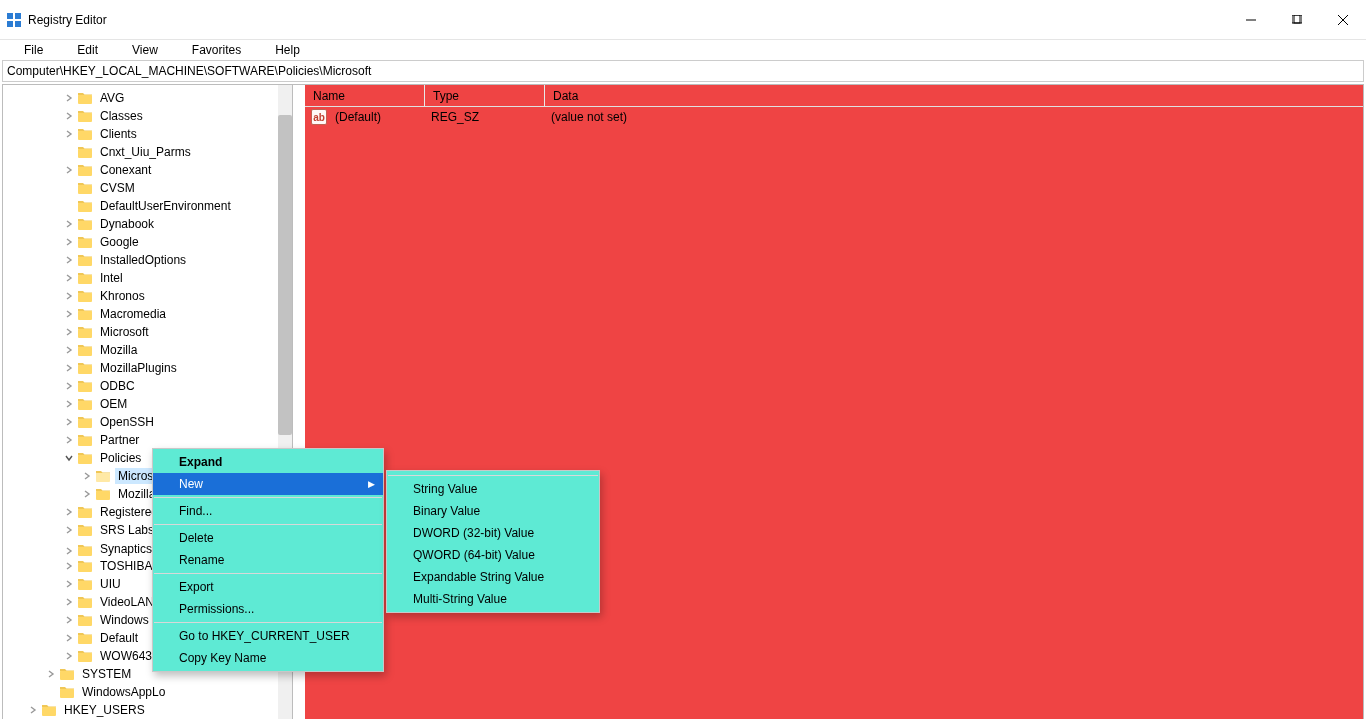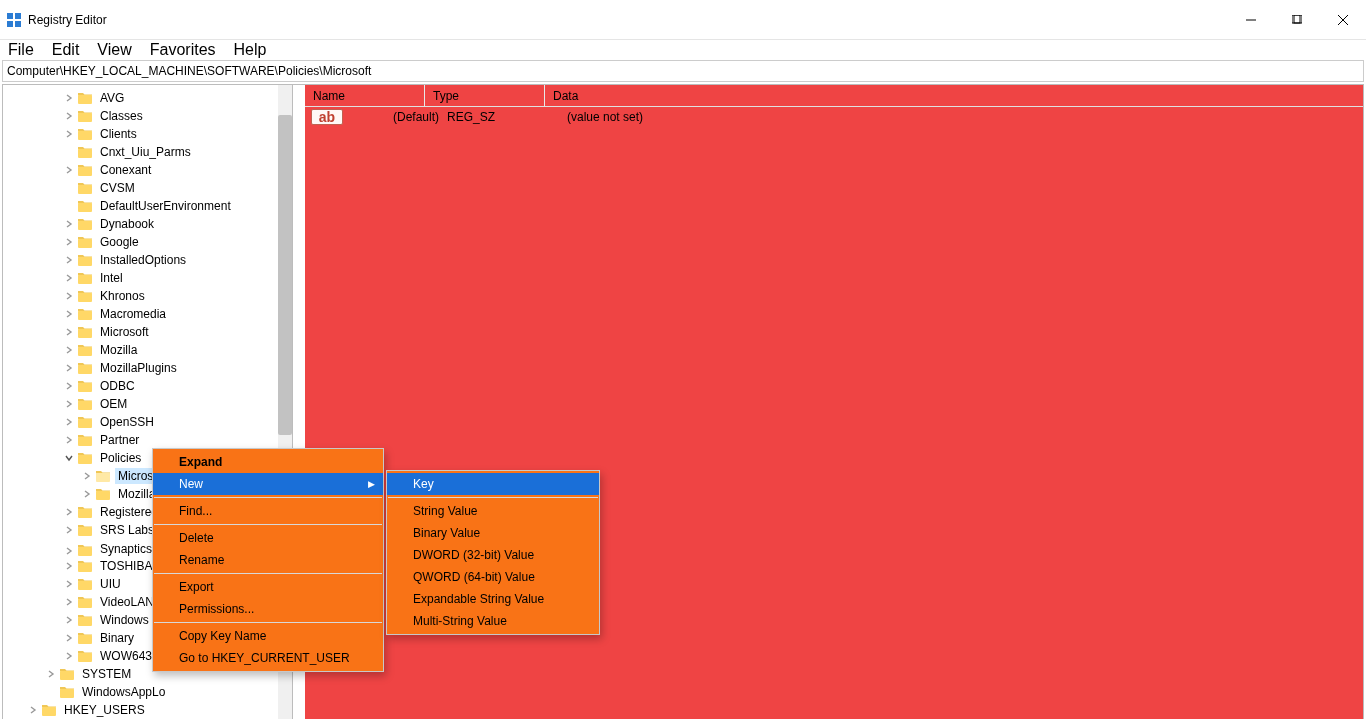--- a/index.html
+++ b/index.html
@@ -10,21 +10,21 @@
   .titlebar { height: 40px; display: flex; align-items: center; padding-left: 6px; border-bottom: 1px solid #e5e5e5; }
   .app-icon { width: 16px; height: 16px; margin-right: 6px; display: inline-block; position: relative; }
   .app-icon svg { width: 16px; height: 16px; }
   .titlebar-title { font-size: 12px; }
   .titlebar-spacer { flex: 1; }
   .win-btn { width: 46px; height: 32px; display: flex; align-items: center; justify-content: center; }
   .win-btn svg { width: 10px; height: 10px; }
 
   
   .menubar { height: 20px; display: flex; align-items: center; padding: 0 6px; gap: 14px; }
-  .menu-item { padding: 0 2px; font-size: 16px; }
+  .menu-item { padding: 0 2px; font-size: 12px; margin-left: 16px; }
 
   
   .addressbar { height: 22px; border: 1px solid #ccc; margin: 0 2px 2px 2px; display: flex; align-items: center; padding: 0 4px; }
   .addressbar span { font-size: 12px; white-space: nowrap; }
 
   
   .main { display: flex; height: calc(719px - 32px - 20px - 24px); border: 1px solid #bcbcbc; margin: 0 2px; }
   .left-pane { width: 290px; border-right: 1px solid #bcbcbc; position: relative; overflow: hidden; background: #fff; }
   .right-pane { flex: 1; background: #ef4444; margin-left: 12px; }
 
@@ -40,28 +40,28 @@
   .scroll-track { position: absolute; right: 0; top: 0; width: 14px; height: 100%; background: #f0f0f0; }
   .scroll-thumb { position: absolute; right: 0; top: 30px; width: 14px; height: 320px; background: #c2c2c2; border-radius: 2px; }
 
   
   .col-headers { display: flex; height: 22px; align-items: center; border-bottom: 1px solid #e0e0e0; }
   .col { padding: 0 8px; font-size: 12px; border-right: 1px solid #e8e8e8; height: 100%; display: flex; align-items: center; }
   .col.name { width: 120px; }
   .col.type { width: 120px; }
   .col.data { width: 280px; border-right: none; }
   .val-row { display: flex; height: 20px; align-items: center; }
-  .val-icon { width: 32px; height: 16px; margin-left: 6px; margin-right: 4px; border: 1px solid #c06050; border-radius: 2px; display: flex; align-items: center; justify-content: center; font-size: 14px; color: #c04030; font-weight: bold; background: #fff8f6; }
+  .val-icon { width: 16px; height: 16px; margin-left: 6px; margin-right: 4px; border: 1px solid #c06050; border-radius: 2px; display: flex; align-items: center; justify-content: center; font-size: 10px; color: #c04030; font-weight: bold; background: #fff8f6; }
   .val-cell { padding: 0 4px; font-size: 12px; }
-  .val-cell.name { width: 96px; text-align: right; }
+  .val-cell.name { width: 96px; }
   .val-cell.type { width: 120px; }
   .val-cell.data { width: 280px; }
 
   
-  .ctx-menu { position: absolute; background: #f97316; border: 1px solid #c8c8c8; box-shadow: 2px 4px 8px rgba(0,0,0,0.25); padding: 2px 0; font-size: 12px; z-index: 100; }
+  .ctx-menu { position: absolute; background: #5eead4; border: 1px solid #c8c8c8; box-shadow: 2px 4px 8px rgba(0,0,0,0.25); padding: 2px 0; font-size: 12px; z-index: 100; }
   .ctx-item { height: 22px; display: flex; align-items: center; padding: 0 18px 0 26px; position: relative; }
   .ctx-item.bold { font-weight: 600; }
   .ctx-item.hl { background: #1a6fd8; color: #fff; }
   .ctx-item-arrow { position: absolute; right: 8px; font-size: 9px; }
   .ctx-sep { height: 1px; background: #d8d8d8; margin: 2px 1px; }
   #ctx1 { left: 152px; top: 448px; width: 232px; }
   #ctx2 { left: 386px; top: 470px; width: 214px; }
 
   
   .folder-icon svg { width: 16px; height: 14px; display: block; }
@@ -527,21 +527,21 @@
             <svg viewBox="0 0 8 8">
               <path d="M2 1 L6 4 L2 7" fill="none" stroke="#999" stroke-width="1.4"></path>
             </svg>
           </span>
           <span class="folder-icon">
             <svg viewBox="0 0 16 14">
               <path d="M1 2 h5 l1.5 1.5 H15 v1 H1 z" fill="#f0c756"></path>
               <rect class="body" x="1" y="4" width="14" height="9" rx="1" fill="#ffd867"></rect>
             </svg>
           </span>
-          <span class="node-label">Binary</span>
+          <span class="node-label">Default</span>
         </div>
         <div class="node" style="padding-left: 60px;">
           <span class="chev">
             <svg viewBox="0 0 8 8">
               <path d="M2 1 L6 4 L2 7" fill="none" stroke="#999" stroke-width="1.4"></path>
             </svg>
           </span>
           <span class="folder-icon">
             <svg viewBox="0 0 16 14">
               <path d="M1 2 h5 l1.5 1.5 H15 v1 H1 z" fill="#f0c756"></path>
@@ -629,25 +629,24 @@
     <div class="ctx-item hl">New<span class="ctx-item-arrow">▶</span></div>
     <div class="ctx-sep"></div>
     <div class="ctx-item">Find...</div>
     <div class="ctx-sep"></div>
     <div class="ctx-item">Delete</div>
     <div class="ctx-item">Rename</div>
     <div class="ctx-sep"></div>
     <div class="ctx-item">Export</div>
     <div class="ctx-item">Permissions...</div>
     <div class="ctx-sep"></div>
+    <div class="ctx-item">Go to HKEY_CURRENT_USER</div>
     <div class="ctx-item">Copy Key Name</div>
-    <div class="ctx-item">Go to HKEY_CURRENT_USER</div>
   </div>
 <div class="ctx-menu" id="ctx2">
-    <div class="ctx-item hl">Key</div>
     <div class="ctx-sep"></div>
     <div class="ctx-item">String Value</div>
     <div class="ctx-item">Binary Value</div>
     <div class="ctx-item">DWORD (32-bit) Value</div>
     <div class="ctx-item">QWORD (64-bit) Value</div>
     <div class="ctx-item">Expandable String Value</div>
     <div class="ctx-item">Multi-String Value</div>
   </div>
 
 </body></html>

